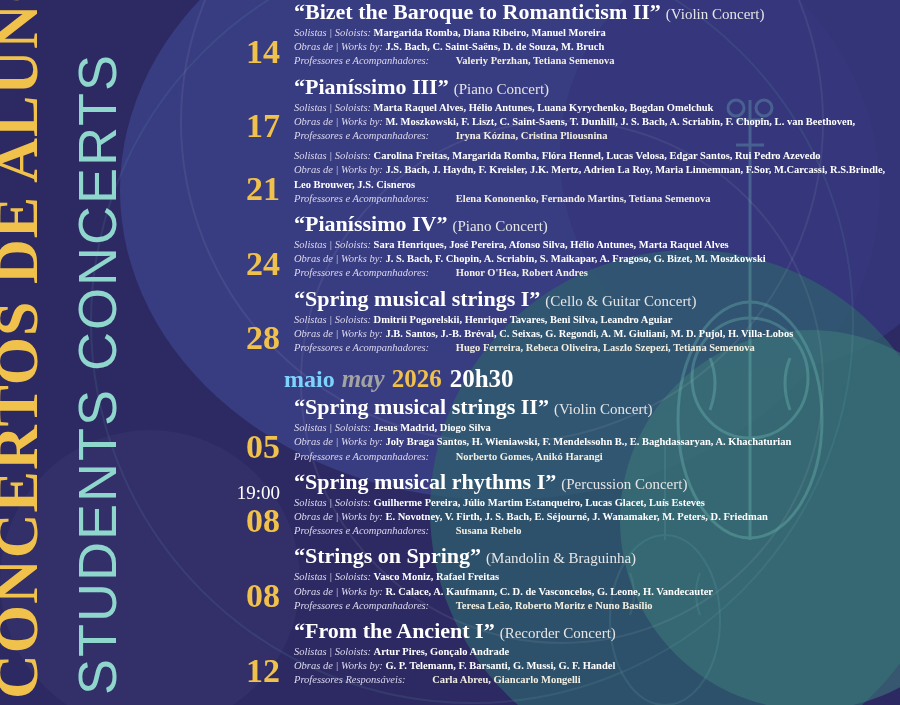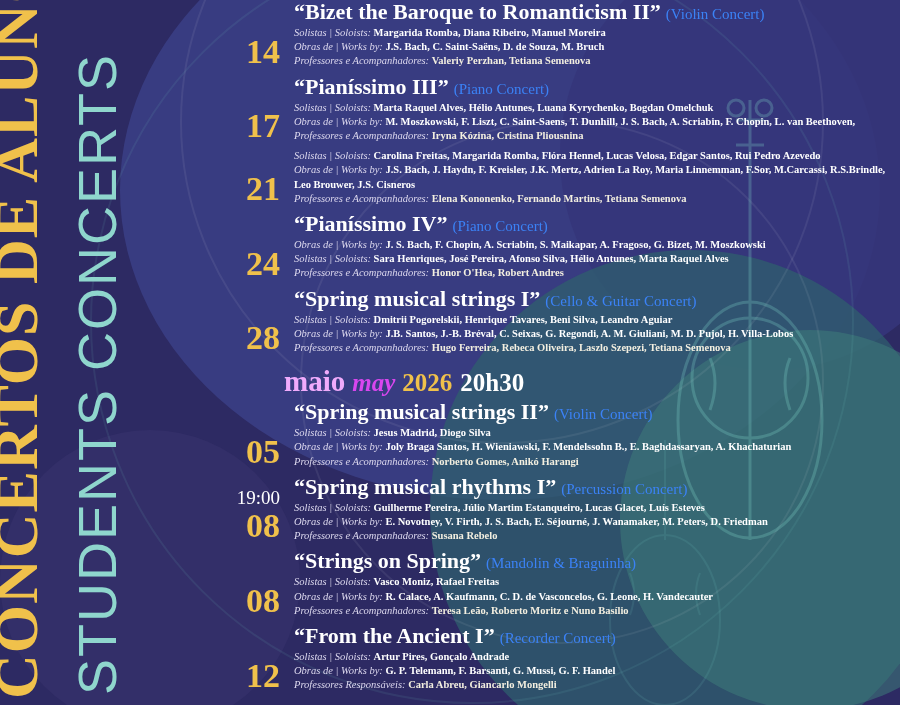--- a/index.html
+++ b/index.html
@@ -82,38 +82,38 @@
     margin-bottom:2px;
     white-space:nowrap;
   }
   .info{flex:1;padding-left:4px;}
   .titleline{margin:0 0 3px 0;line-height:1.05;}
   .ctitle{
     color:#ffffff;font-size:22px;font-weight:bold;
     font-family:"Liberation Serif", serif;
   }
   .ckind{
-    color:#3b82f6;font-size:15px;
+    color:#e5e5e5;font-size:15px;
     font-family:"Liberation Serif", serif;
     margin-left:5px;
   }
   .meta{
     color:#ffffff;font-size:10.5px;line-height:1.35;
     font-family:"Liberation Serif", serif;
   }
   .meta .lbl{font-style:italic;color:#dcd8ee;}
   .meta .val{font-weight:bold;}
-  .meta.teachers .val{color:#f3efe0;}
+  .meta.teachers .val{color:#f3efe0;margin-left:24px;}
 
   .monthrow{
     display:flex;align-items:baseline;
     padding:4px 0 2px 88px;
   }
-  .month-pt{color:#f0abfc;font-size:29px;font-weight:bold;}
-  .month-en{color:#d946ef;font-size:25px;font-style:italic;font-weight:bold;margin-left:7px;}
+  .month-pt{color:#7dd3fc;font-size:24px;font-weight:bold;}
+  .month-en{color:#a3a3a3;font-size:25px;font-style:italic;font-weight:bold;margin-left:7px;}
   .month-year{color:#f0c14b;font-size:25px;font-weight:bold;margin-left:7px;}
   .month-time{color:#ffffff;font-size:25px;font-weight:bold;margin-left:8px;}
 </style>
 </head>
 <body>
 
 <div class="bg">
   <div class="blob b1"></div>
   <div class="blob b3"></div>
   <div class="blob b2"></div>
@@ -180,22 +180,22 @@
         <div class="meta"><span class="lbl">Obras de | Works by: </span><span class="val">J.S. Bach, J. Haydn, F. Kreisler, J.K. Mertz, Adrien La Roy, Maria Linnemman, F.Sor, M.Carcassi, R.S.Brindle, Leo Brouwer, J.S. Cisneros</span></div>
         <div class="meta teachers"><span class="lbl">Professores e Acompanhadores: </span><span class="val">Elena Kononenko, Fernando Martins, Tetiana Semenova</span></div>
       </div>
     </div>
     <div class="event">
       <div class="daycol">
         <div class="day">24</div>
       </div>
       <div class="info">
         <div class="titleline"><span class="ctitle">“Pianíssimo IV”</span><span class="ckind">(Piano Concert)</span></div>
+        <div class="meta"><span class="lbl">Solistas | Soloists: </span><span class="val">Sara Henriques, José Pereira, Afonso Silva, Hélio Antunes, Marta Raquel Alves</span></div>
         <div class="meta"><span class="lbl">Obras de | Works by: </span><span class="val">J. S. Bach, F. Chopin, A. Scriabin, S. Maikapar, A. Fragoso, G. Bizet, M. Moszkowski</span></div>
-        <div class="meta"><span class="lbl">Solistas | Soloists: </span><span class="val">Sara Henriques, José Pereira, Afonso Silva, Hélio Antunes, Marta Raquel Alves</span></div>
         <div class="meta teachers"><span class="lbl">Professores e Acompanhadores: </span><span class="val">Honor O'Hea, Robert Andres</span></div>
       </div>
     </div>
     <div class="event">
       <div class="daycol">
         <div class="day">28</div>
       </div>
       <div class="info">
         <div class="titleline"><span class="ctitle">“Spring musical strings I”</span><span class="ckind">(Cello &amp; Guitar Concert)</span></div>
         <div class="meta"><span class="lbl">Solistas | Soloists: </span><span class="val">Dmitrii Pogorelskii, Henrique Tavares, Beni Silva, Leandro Aguiar</span></div>

